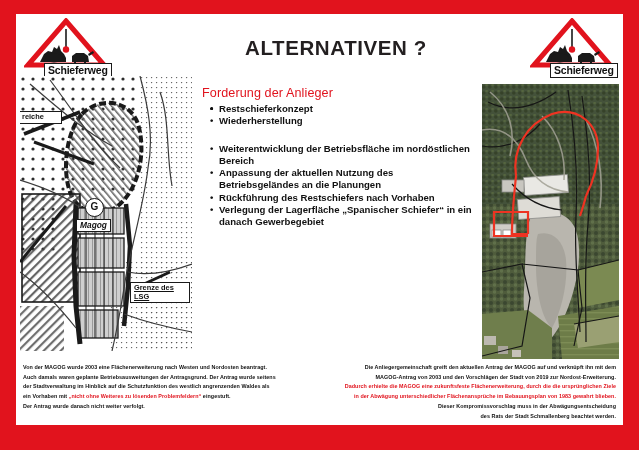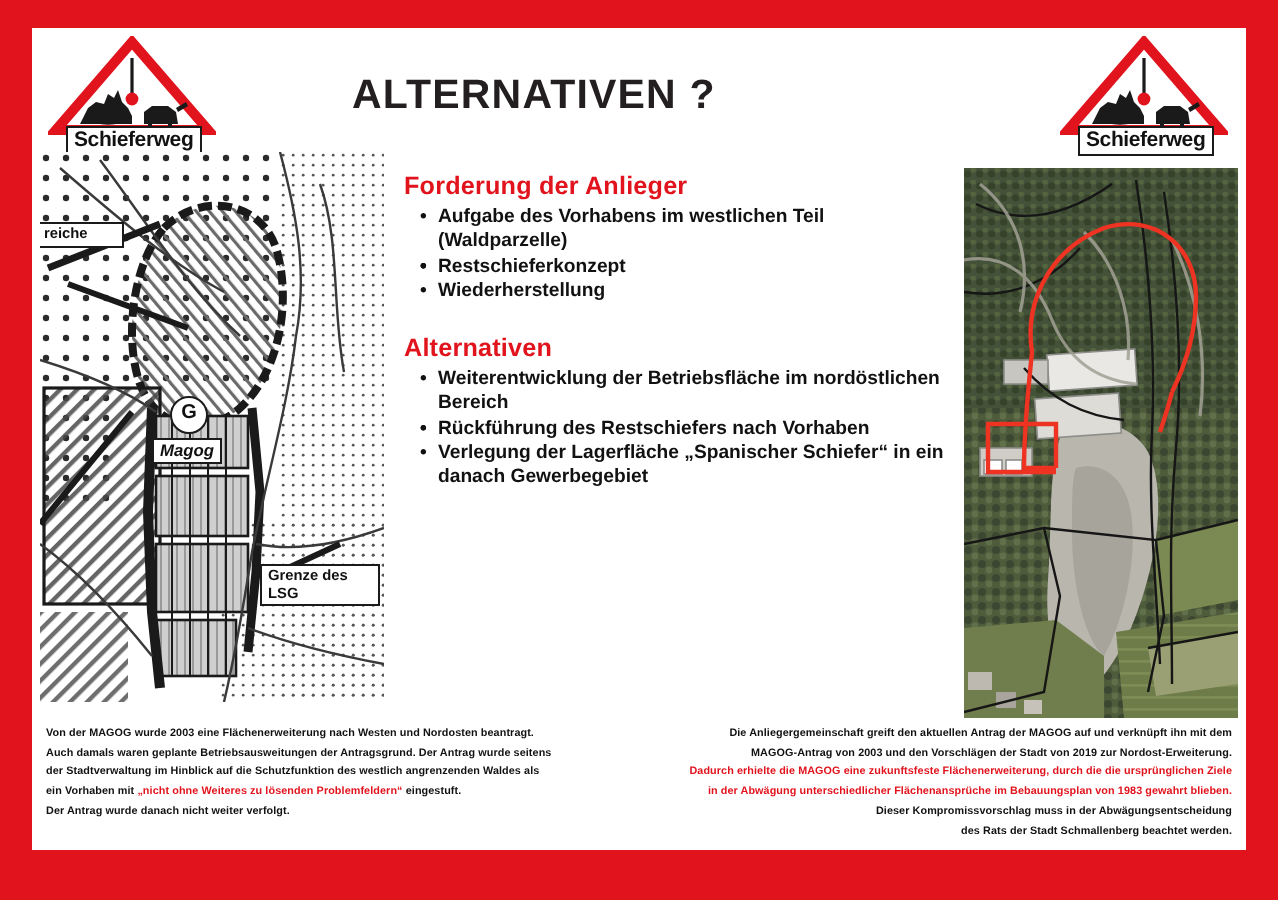--- a/index.html
+++ b/index.html
@@ -19,43 +19,43 @@
     background:#ffffff;
     box-sizing:border-box;
   }
 
   
   .logo{position:absolute;width:84px;height:62px;}
   .logo-left{left:8px;top:4px;}
   .logo-right{left:514px;top:4px;}
   .logo svg{display:block;}
   .logo .capt{
-    position:absolute;left:9px;top:45px;
+    position:absolute;left:20px;top:45px;
     background:#ffffff;border:1.3px solid #1a1a1a;
     font-size:10.5px;font-weight:bold;color:#111;
     padding:0px 3px 1px 3px;letter-spacing:-0.2px;
     font-family:"Liberation Sans", sans-serif;
     line-height:12px;
   }
 
   
   .title{
     position:absolute;left:160px;top:22px;width:320px;
-    text-align:left;
+    text-align:center;
     font-size:20.5px;font-weight:bold;color:#231f20;
     letter-spacing:0.6px;
     font-family:"Liberation Sans", sans-serif;
   }
 
   
   .content{
     position:absolute;left:184px;top:72px;width:275px;
   }
   .sec-head{
-    color:#e1131d;font-weight:bold;font-size:12.6px;
+    color:#e1131d;font-weight:normal;font-size:12.6px;
     letter-spacing:0.1px;margin:0 0 3px 2px;
   }
   ul.bul{
     list-style:none;margin:0 0 0 10px;padding:0;
   }
   ul.bul li{
     position:relative;
     font-size:9.6px;font-weight:bold;color:#111;
     line-height:12.3px;
     padding-left:9px;
@@ -209,41 +209,40 @@
         <path d="M4 58 L60 36" stroke="#1a1a1a" stroke-width="3.5" fill="none"></path>
         <path d="M14 66 L74 88" stroke="#1a1a1a" stroke-width="3" fill="none"></path>
         <path d="M0 186 L46 130" stroke="#1a1a1a" stroke-width="3" fill="none"></path>
 
         <path d="M150 196 L124 208" stroke="#1a1a1a" stroke-width="3" fill="none"></path>
       </svg>
 
       <div class="mlabel" style="left:-2px;top:35px;width:36px;">reiche</div>
       <div class="gcircle" style="left:65px;top:122px;">G</div>
       <div class="mlabel" style="left:56px;top:143px;font-size:8.4px;font-style:italic;">Magog</div>
-      <div class="mlabel" style="left:110px;top:206px;width:52px;">Grenze des
+      <div class="mlabel" style="left:110px;top:206px;width:52px;text-decoration:underline;">Grenze des
 LSG</div>
     </div>
 
     <div class="content">
 
       <div class="sec-head">Forderung der Anlieger</div>
       <ul class="bul">
-        <li><span class="bdot">•</span><span>Aufgabe des Vorhabens im westlichen Teil (Waldparzelle)</span></li>
+        <li><span class="bdot">•</span></li>
         <li><span class="bdot">•</span></li>
         <li><span class="bdot">•</span></li>
         <li><span class="bdot">•</span><span>Restschieferkonzept</span></li>
         <li><span class="bdot">•</span><span>Wiederherstellung</span></li>
       </ul>
 
       <div class="gap"></div>
 
-      <div class="sec-head">Alternativen</div>
       <ul class="bul">
         <li><span class="bdot">•</span><span>Weiterentwicklung der Betriebsfläche im nordöstlichen Bereich</span></li>
-        <li><span class="bdot">•</span></li>
+        <li><span class="bdot">•</span><span>Anpassung der aktuellen Nutzung des Betriebsgeländes an die Planungen</span></li>
         <li><span class="bdot">•</span><span>Rückführung des Restschiefers nach Vorhaben</span></li>
         <li><span class="bdot">•</span><span>Verlegung der Lagerfläche „Spanischer Schiefer“ in ein danach Gewerbegebiet</span></li>
       </ul>
     </div>
 
     <div class="aerial">
       <svg width="137" height="275" viewBox="0 0 137 275">
         <defs>
           <pattern id="forest" width="7" height="7" patternUnits="userSpaceOnUse">
             <rect width="7" height="7" fill="#4f5c3c"></rect>

